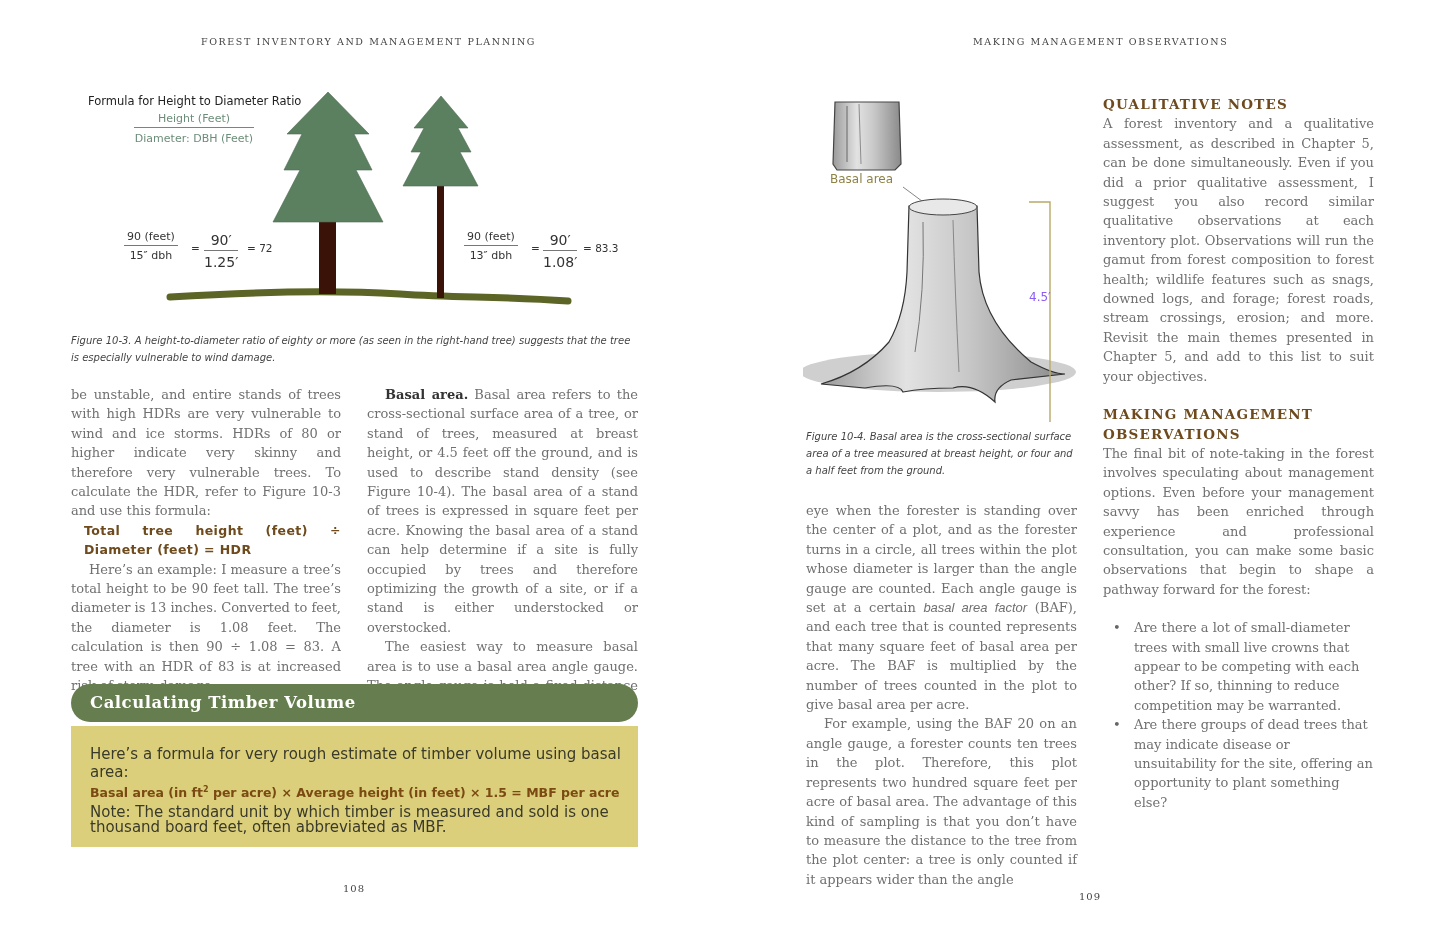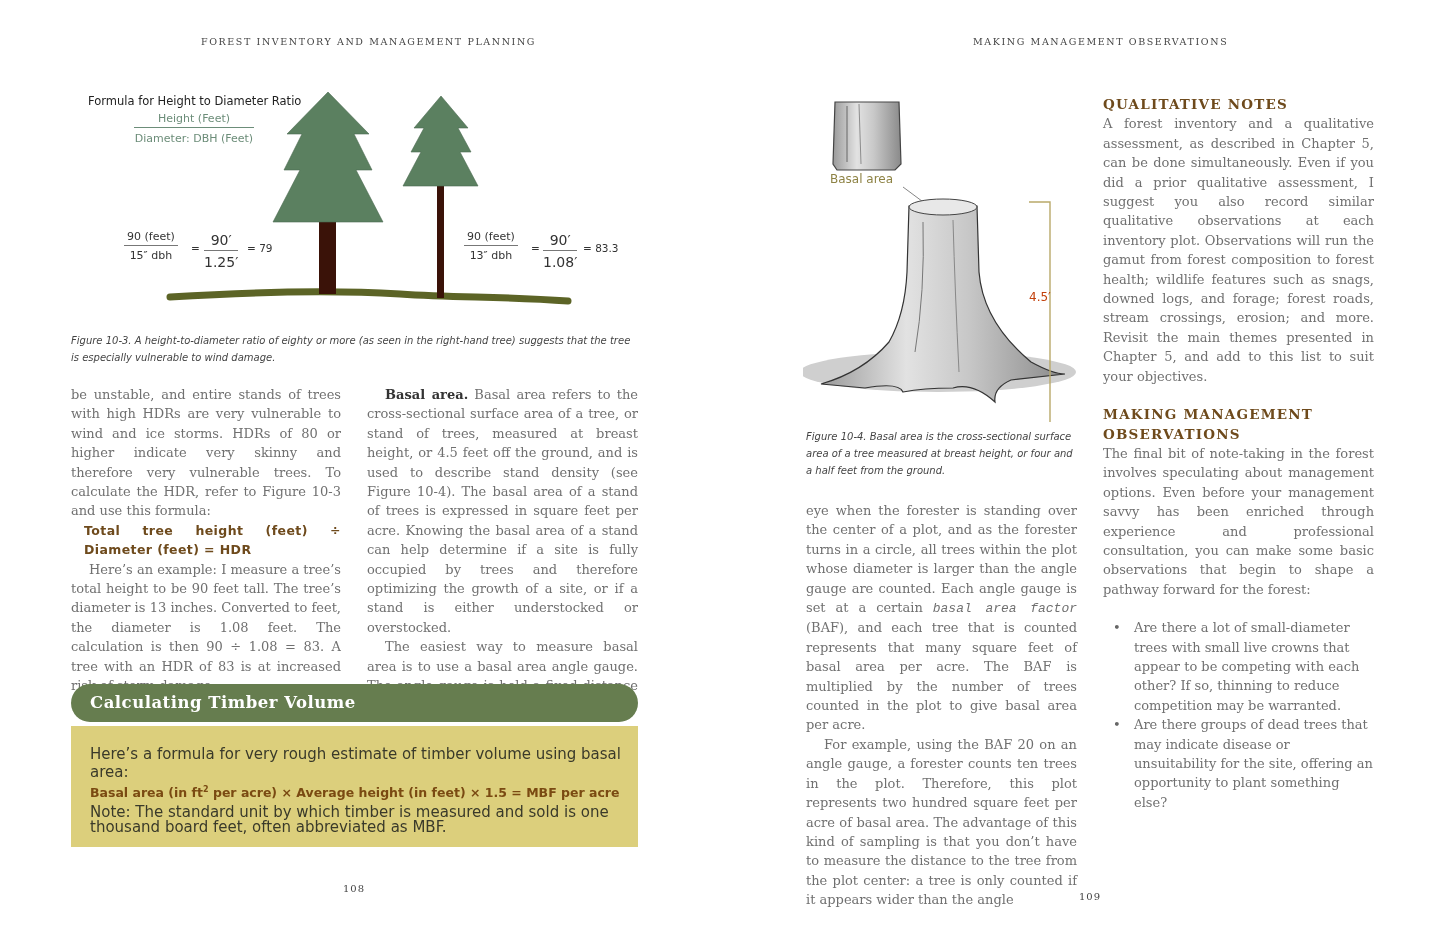--- a/index.html
+++ b/index.html
@@ -44,31 +44,31 @@
   .sidebar-head { position: absolute; left: 71px; top: 684px; width: 567px; height: 38px; background: #667d4f; color: #fff; font-family: "DejaVu Serif", serif; font-weight: bold; font-size: 16.5px; letter-spacing: 0.5px; padding: 9px 0 16px 19px; border-radius: 19px; }
   .sidebar-body { position: absolute; left: 71px; top: 726px; width: 567px; height: 121px; background: #dccf7c; padding: 19px 0 0 19px; font-family: "DejaVu Sans", sans-serif; }
   .sidebar-body .intro { font-size: 15px; color: #3a3a2a; margin-bottom: 4px; }
   .sidebar-body .formula { font-size: 12.5px; color: #7a4a12; font-weight: 600; margin-bottom: 5px; }
   .sidebar-body .formula sup { font-size: 8px; }
   .sidebar-body .note { font-size: 15px; color: #3a3a2a; line-height: 15px; width: 540px; }
 
   
   .fig104 { position: absolute; left: 80px; top: 92px; width: 290px; height: 330px; }
   .basal-label { position: absolute; left: 27px; top: 80px; font-family: "DejaVu Sans", sans-serif; font-size: 12px; color: #8e8345; }
-  .height-label { position: absolute; left: 226px; top: 198px; font-family: "DejaVu Sans", sans-serif; font-size: 12px; color: #c2410c; }
+  .height-label { position: absolute; left: 226px; top: 198px; font-family: "DejaVu Sans", sans-serif; font-size: 12px; color: #8b5cf6; }
   #caption-104 { left: 83px; top: 428px; width: 270px; }
 
   #right-col-1 { left: 83px; top: 501px; width: 271px; }
   #right-col-2 { left: 380px; top: 76px; width: 271px; }
   .section-head { font-family: "DejaVu Serif", serif; font-weight: bold; font-size: 13.5px; letter-spacing: 1.2px; color: #6e4a1c; line-height: 19.4px; text-transform: uppercase; text-align: left; }
   .gap { height: 19px; }
   .bullets { list-style: none; padding-left: 31px; margin-top: 19px; text-align: left; }
   .bullets li { position: relative; }
   .bullets li::before { content: "•"; position: absolute; left: -21px; color: #666; }
-  em.term { font-family: Liberation Mono, monospace; font-style: italic; }
+  em.term { font-family: Liberation Sans, sans-serif; font-style: italic; }
 </style>
 </head>
 <body>
 
 <div class="page" id="left-page">
   <div class="running-head">Forest Inventory and Management Planning</div>
 
   <div class="fig103">
     <svg class="fig-svg" width="570" height="230" viewBox="0 0 570 230">
 
@@ -88,21 +88,21 @@
 
     <div class="frac" style="left:54px; top:148px;">
       <span class="n">90 (feet)</span>
       <span class="d">15″ dbh</span>
     </div>
     <div class="eq" style="left:121px; top:160px;">=</div>
     <div class="frac small" style="left:134px; top:150px;">
       <span class="n">90′</span>
       <span class="d">1.25′</span>
     </div>
-    <div class="eq" style="left:177px; top:160px;">= 79</div>
+    <div class="eq" style="left:177px; top:160px;">= 72</div>
 
     <div class="frac" style="left:394px; top:148px;">
       <span class="n">90 (feet)</span>
       <span class="d">13″ dbh</span>
     </div>
     <div class="eq" style="left:461px; top:160px;">=</div>
     <div class="frac small" style="left:473px; top:150px;">
       <span class="n">90′</span>
       <span class="d">1.08′</span>
     </div>

